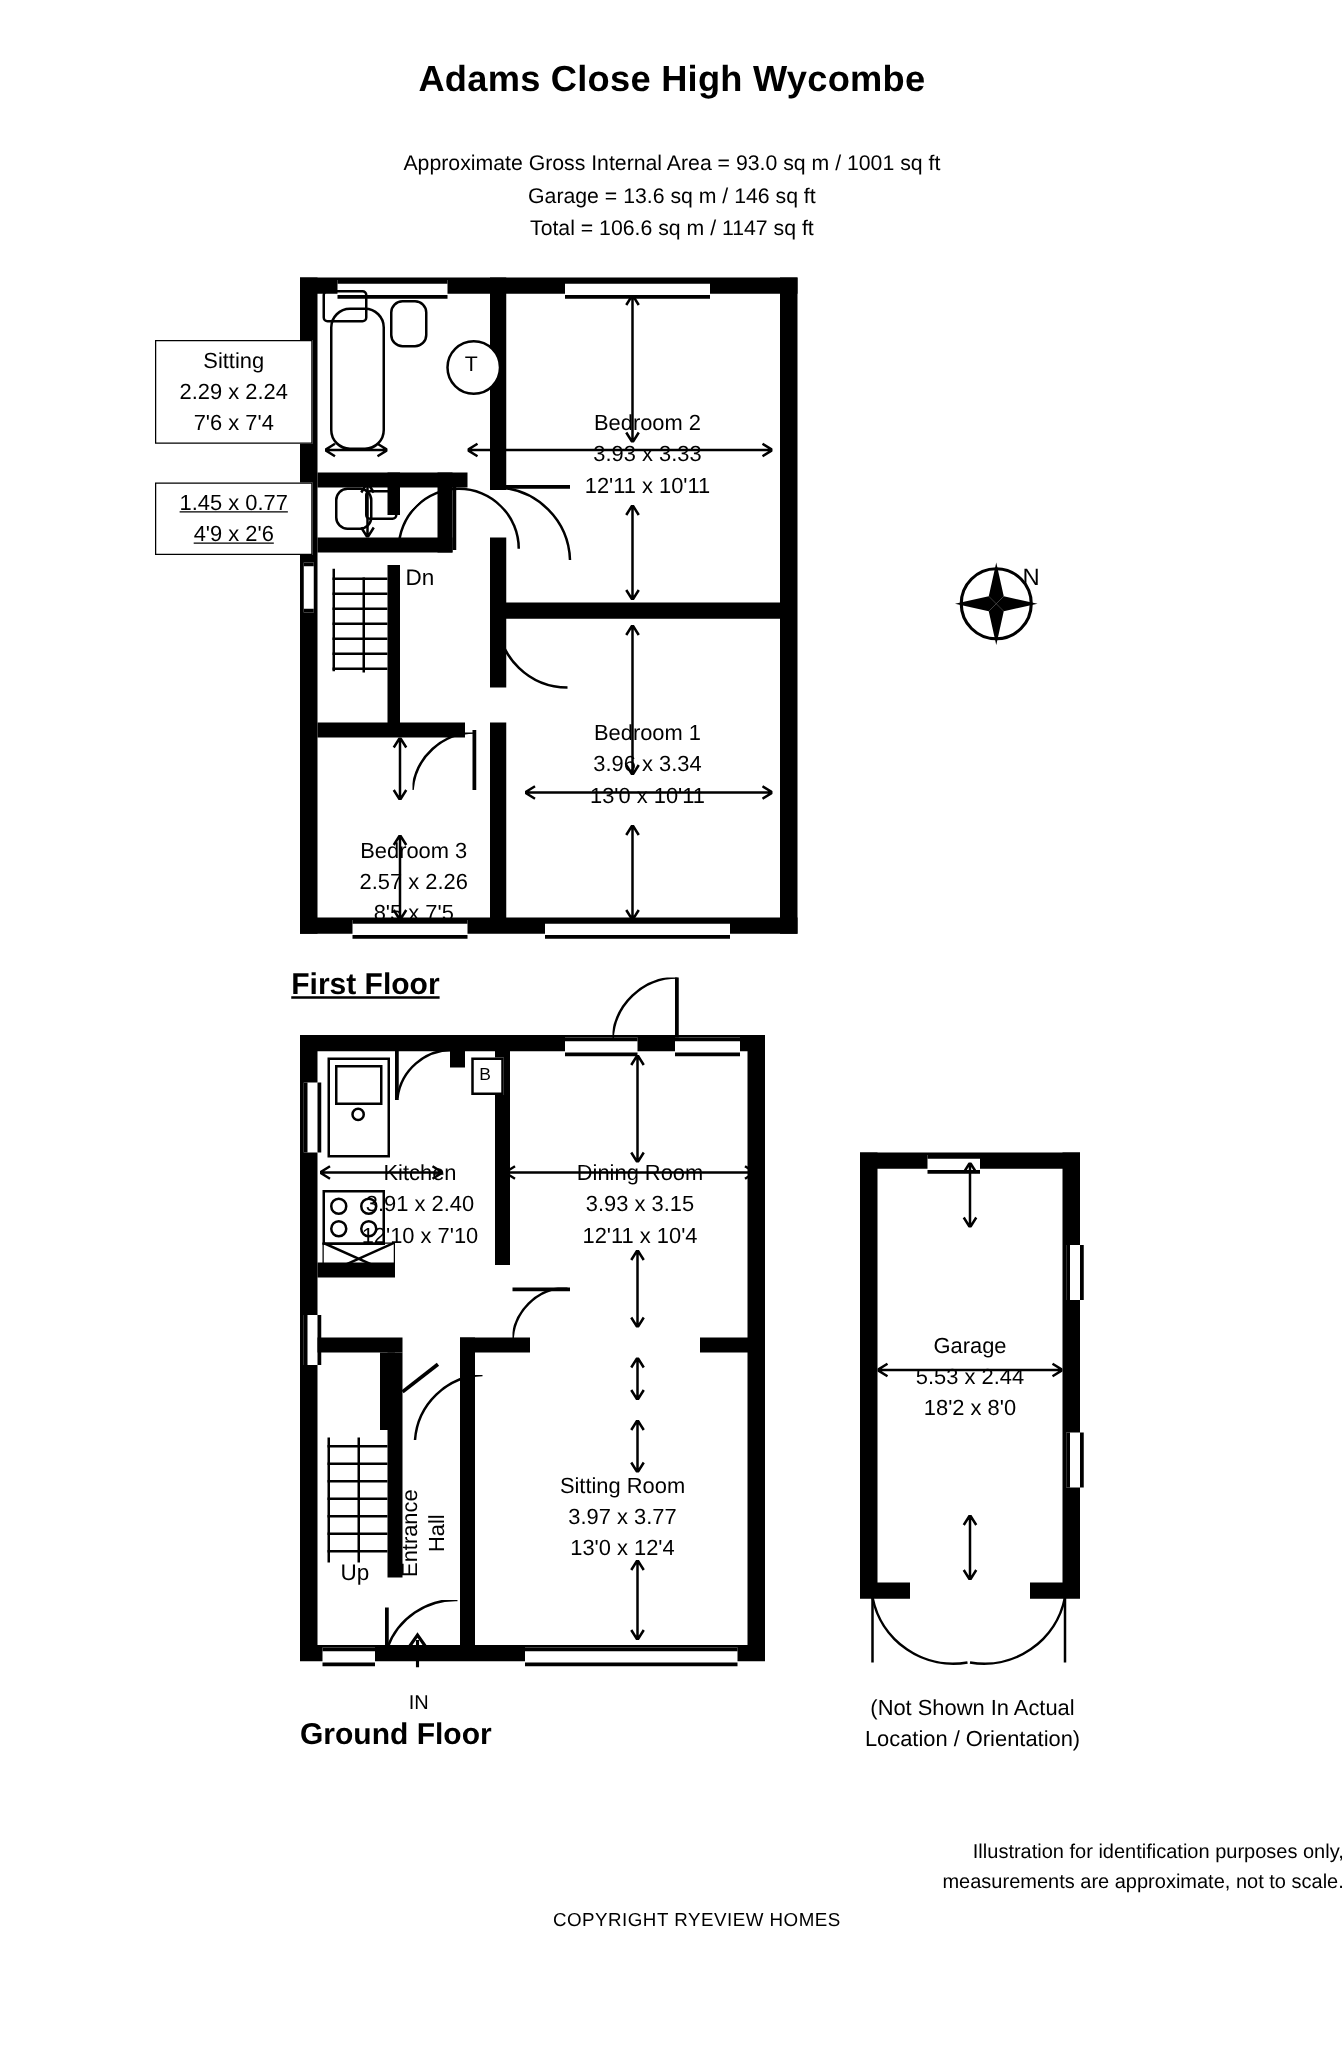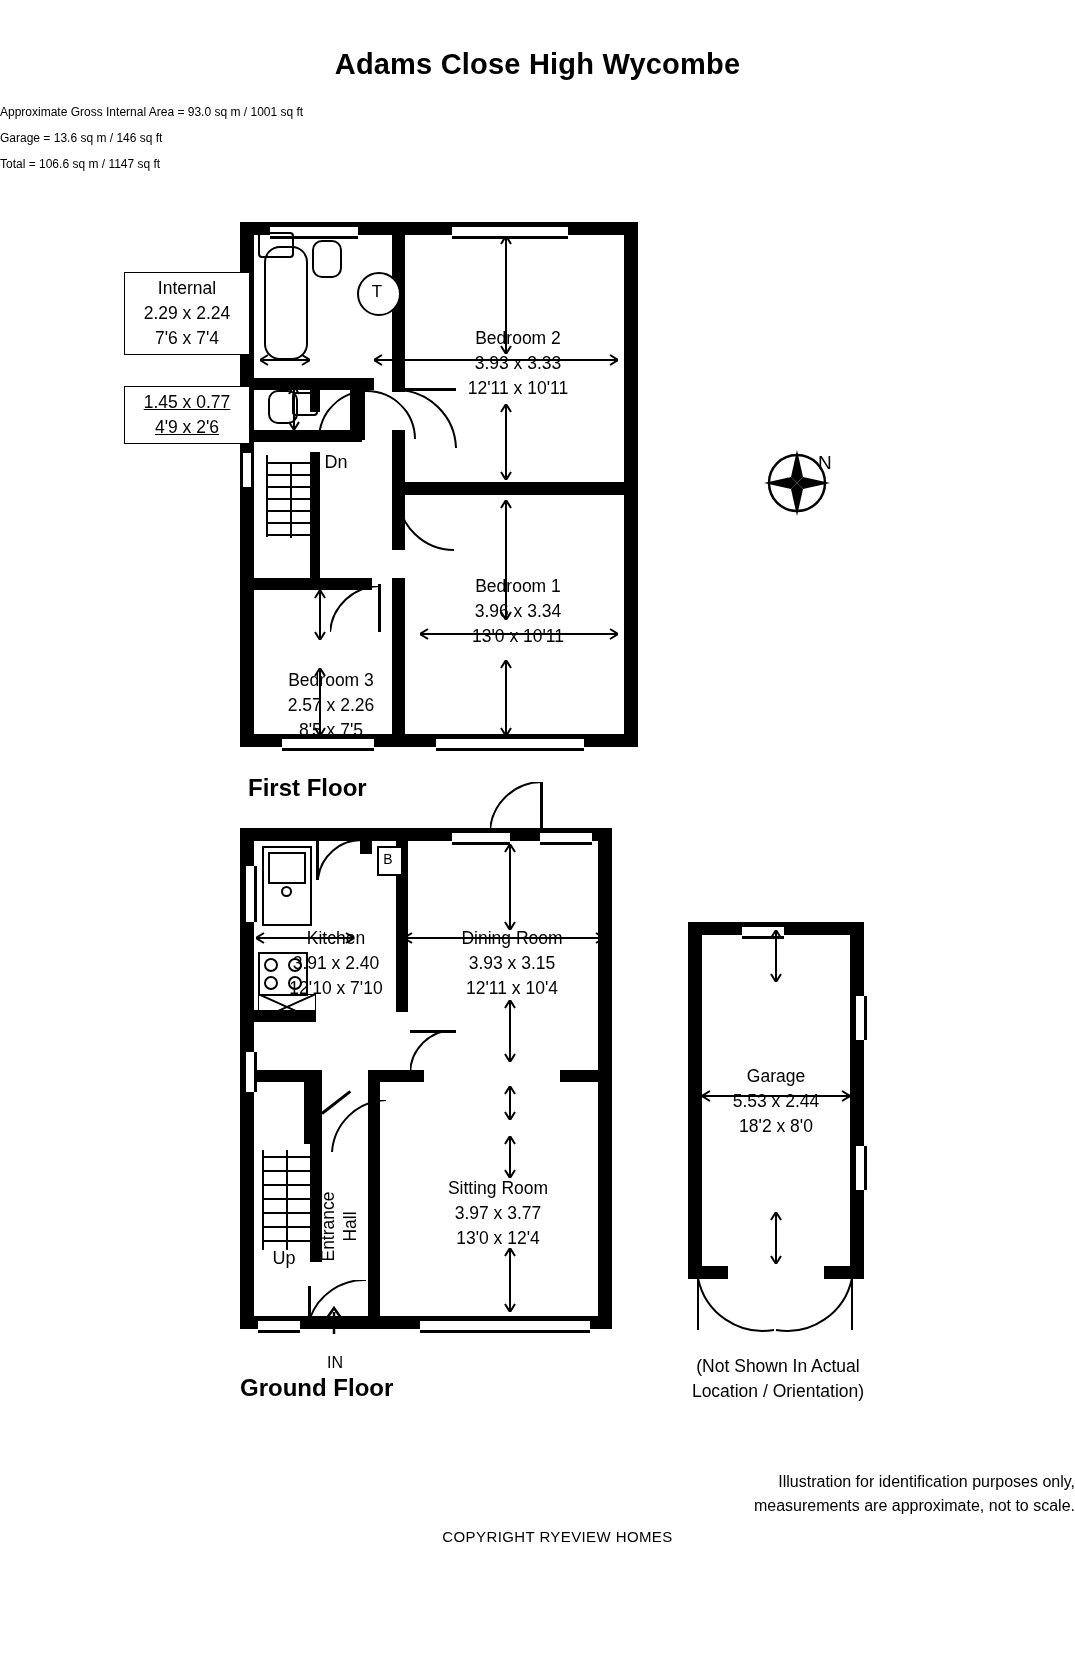--- a/index.html
+++ b/index.html
@@ -1,18 +1,18 @@
 <!DOCTYPE html>
 <html><head>
 <meta charset="utf-8">
 <style>
   html,body{margin:0;padding:0;background:#ffffff;}
   body{width:1075px;height:1657px;position:relative;font-family:"Liberation Sans",sans-serif;color:#000;}
   .title{position:absolute;left:0;right:0;top:48px;text-align:center;font-size:29px;font-weight:bold;letter-spacing:.2px;}
-  .sub{position:absolute;left:0;right:0;font-size:12px;}
+  .sub{position:absolute;left:0;right:0;text-align:center;font-size:17px;margin-top:16px;}
   .sub1{top:105px;}
   .sub2{top:131px;}
   .sub3{top:157px;}
 
   .floorlabel{position:absolute;font-size:24px;font-weight:bold;}
 
   
   .wall{position:absolute;background:#000;}
   .txt{position:absolute;text-align:center;font-size:17.5px;line-height:25px;white-space:nowrap;}
   .boxed{position:absolute;border:1.5px solid #000;background:#fff;text-align:center;font-size:17.5px;line-height:25px;padding:3px 6px;white-space:nowrap;}
@@ -134,21 +134,21 @@
       </svg>
     <svg style="position:absolute;left:260px;top:352px;" width="50" height="16">
         <path d="M0,8 L50,8 M8,3 L0,8 L8,13 M42,3 L50,8 L42,13" stroke="#000" stroke-width="2" fill="none"></path>
       </svg>
     <svg style="position:absolute;left:286px;top:386px;" width="16" height="44">
         <path d="M8,0 L8,44 M3,8 L8,0 L13,8 M3,36 L8,44 L13,36" stroke="#000" stroke-width="2" fill="none"></path>
       </svg>
   </div>
 
   <div class="boxed" style="left:124px;top:272px;width:112px;">
-    <div>Internal</div>
+    <div>Sitting</div>
     <div>2.29 x 2.24</div>
     <div>7'6 x 7'4</div>
   </div>
   <div class="boxed" style="left:124px;top:386px;width:112px;text-decoration:underline;">
     <div>1.45 x 0.77</div>
     <div>4'9 x 2'6</div>
   </div>
   <div class="txt" style="left:420px;top:326px;width:196px;">
     <div>Bedroom 2</div>
     <div>3.93 x 3.33</div>
@@ -159,21 +159,21 @@
     <div>3.96 x 3.34</div>
     <div>13'0 x 10'11</div>
   </div>
   <div class="txt" style="left:248px;top:624px;width:166px;margin-top:44px;">
     <div>Bedroom 3</div>
     <div>2.57 x 2.26</div>
     <div>8'5 x 7'5</div>
   </div>
 </div>
 
-<div class="floorlabel" style="left:248px;top:774px;">First Floor</div>
+<div class="floorlabel" style="left:233px;top:774px;text-decoration:underline;">First Floor</div>
 
 <div>
 
   <div class="wall" style="left:240px;top:828px;width:372px;height:13px"></div>
   <div class="wall" style="left:240px;top:828px;width:14px;height:500px"></div>
   <div class="wall" style="left:598px;top:828px;width:14px;height:500px"></div>
   <div class="wall" style="left:240px;top:1316px;width:372px;height:13px"></div>
 
   <div class="win" style="left:452px;top:830px;width:58px;height:9px"></div>
   <div class="win" style="left:540px;top:830px;width:52px;height:9px"></div>

